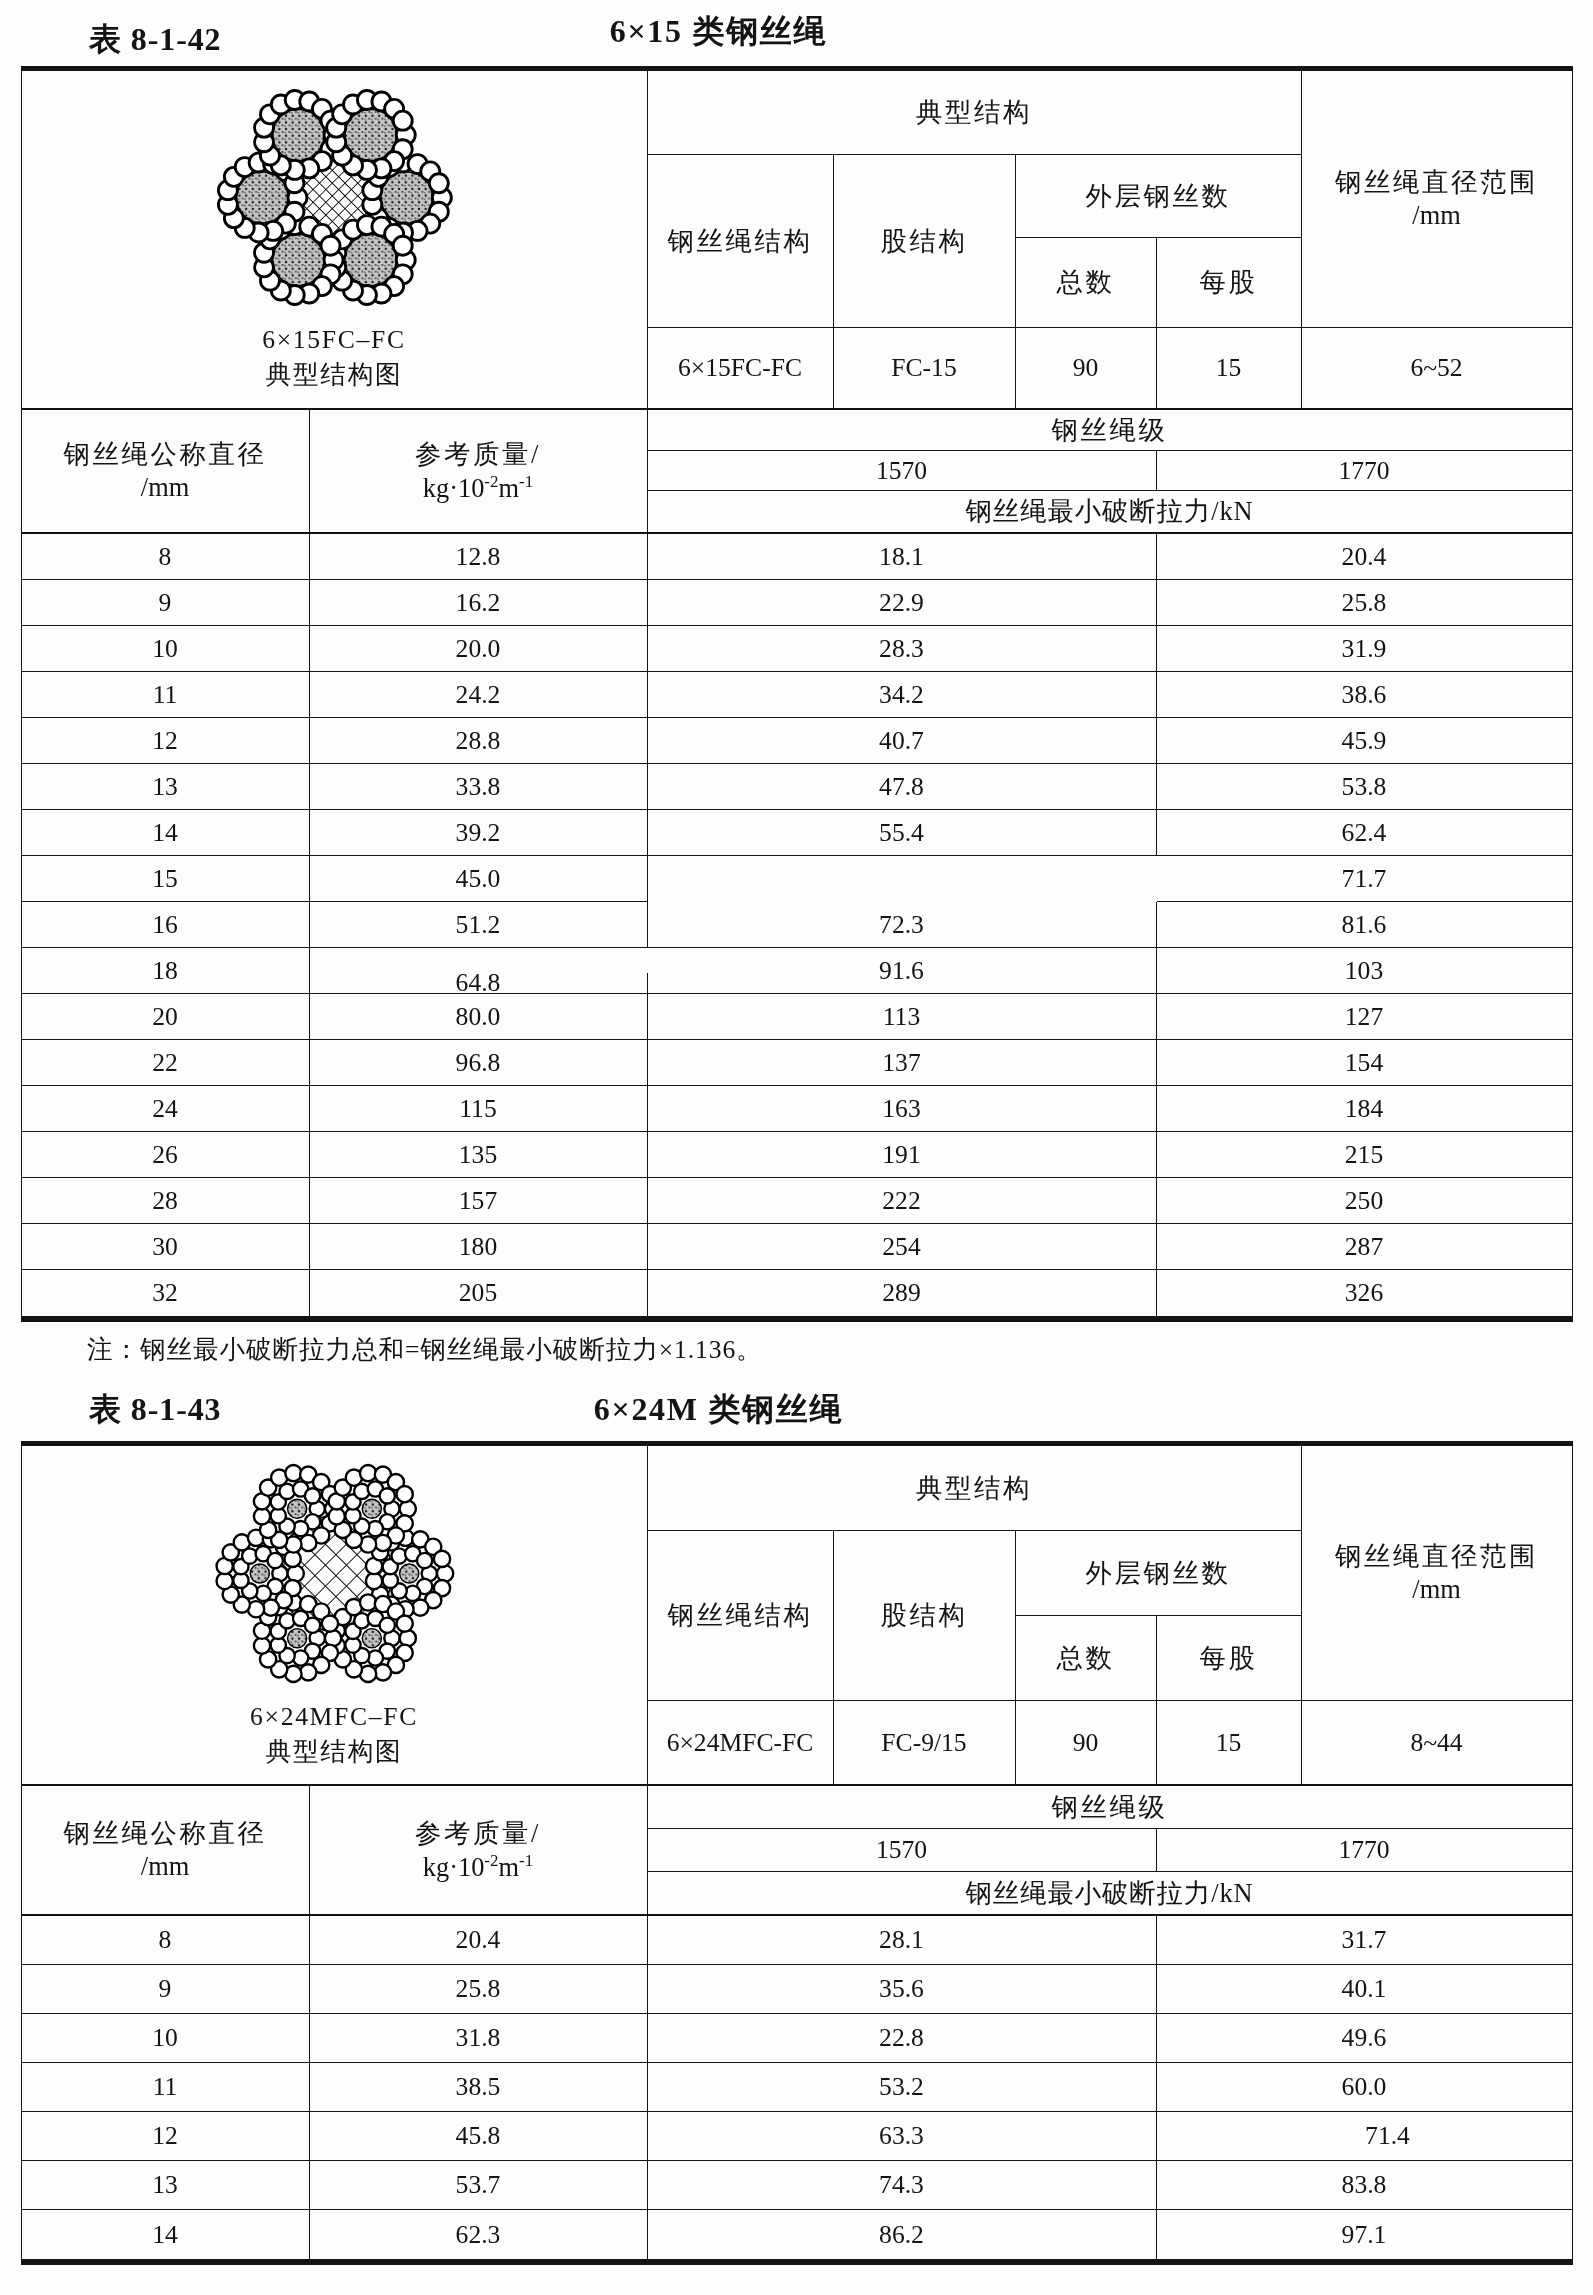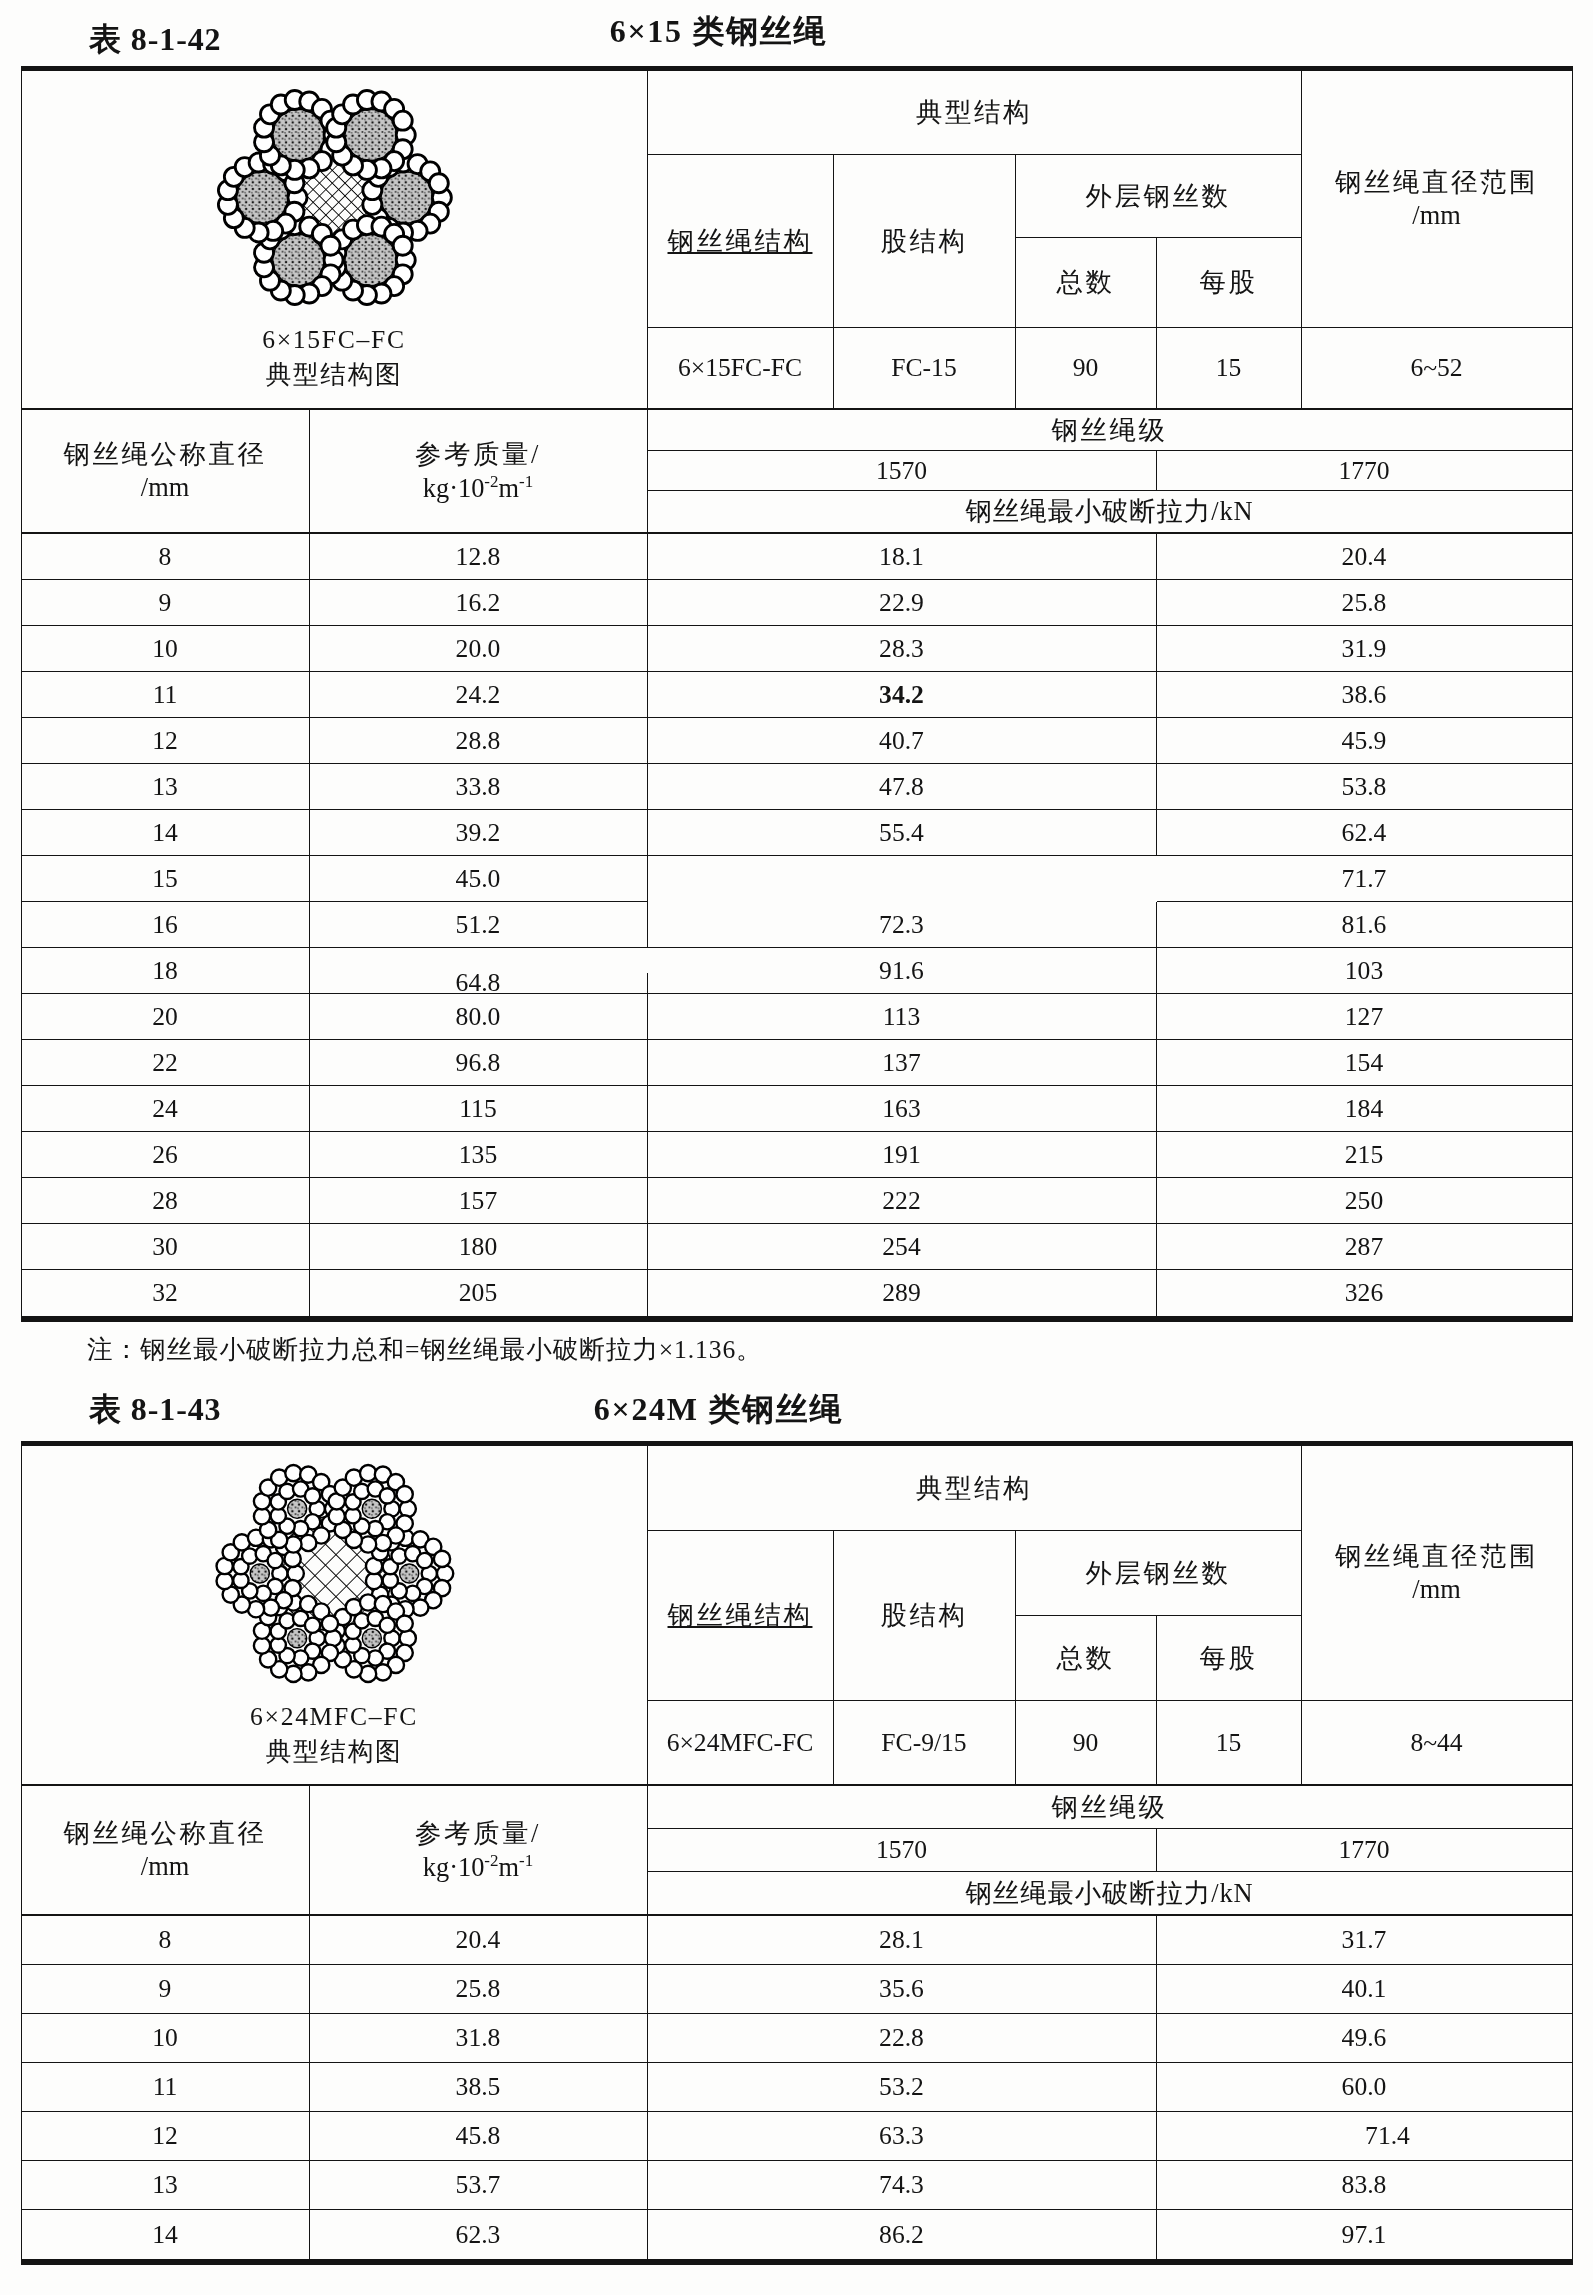--- a/index.html
+++ b/index.html
@@ -21,21 +21,21 @@
         box-sizing:border-box;border-right:1.7px solid #141414;border-bottom:1.7px solid #141414;
         font-size:25.6px;line-height:1.25;text-align:center;overflow:hidden;}
   .hb{border-bottom-width:2.6px;}
   .nr{border-right:none;}
   .lb{border-bottom:none;}
   .cn{font-size:26.4px;letter-spacing:2.6px;}
 
   .c-img{grid-column:1/3;grid-row:1/5;justify-content:flex-start;padding-top:3.4px;}
   .c-typ{grid-column:3/7;grid-row:1;}
   .c-rng{grid-column:7/8;grid-row:1/4;}
-  .c-rst{grid-column:3/4;grid-row:2/4;text-decoration:underline;}
+  .c-rst{grid-column:3/4;grid-row:2/4;}
   .c-sst{grid-column:4/5;grid-row:2/4;}
   .c-out{grid-column:5/7;grid-row:2;}
   .c-tot{grid-column:5/6;grid-row:3;}
   .c-per{grid-column:6/7;grid-row:3;}
   .v-rst{grid-column:3/4;grid-row:4;}
   .v-sst{grid-column:4/5;grid-row:4;}
   .v-tot{grid-column:5/6;grid-row:4;}
   .v-per{grid-column:6/7;grid-row:4;}
   .v-rng{grid-column:7/8;grid-row:4;}
   .c-nom{grid-column:1/2;grid-row:5/8;}
@@ -218,21 +218,21 @@
       <div class="cell dc1" style="grid-row: 9;">9</div>
       <div class="cell dc2" style="grid-row: 9;">16.2</div>
       <div class="cell dc3" style="grid-row: 9;">22.9</div>
       <div class="cell dc4 nr" style="grid-row: 9;">25.8</div>
       <div class="cell dc1" style="grid-row: 10;">10</div>
       <div class="cell dc2" style="grid-row: 10;">20.0</div>
       <div class="cell dc3" style="grid-row: 10;">28.3</div>
       <div class="cell dc4 nr" style="grid-row: 10;">31.9</div>
       <div class="cell dc1" style="grid-row: 11;">11</div>
       <div class="cell dc2" style="grid-row: 11;">24.2</div>
-      <div class="cell dc3" style="grid-row: 11; font-weight: bold;">34.2</div>
+      <div class="cell dc3" style="grid-row: 11;">34.2</div>
       <div class="cell dc4 nr" style="grid-row: 11;">38.6</div>
       <div class="cell dc1" style="grid-row: 12;">12</div>
       <div class="cell dc2" style="grid-row: 12;">28.8</div>
       <div class="cell dc3" style="grid-row: 12;">40.7</div>
       <div class="cell dc4 nr" style="grid-row: 12;">45.9</div>
       <div class="cell dc1" style="grid-row: 13;">13</div>
       <div class="cell dc2" style="grid-row: 13;">33.8</div>
       <div class="cell dc3" style="grid-row: 13;">47.8</div>
       <div class="cell dc4 nr" style="grid-row: 13;">53.8</div>
       <div class="cell dc1" style="grid-row: 14;">14</div>

